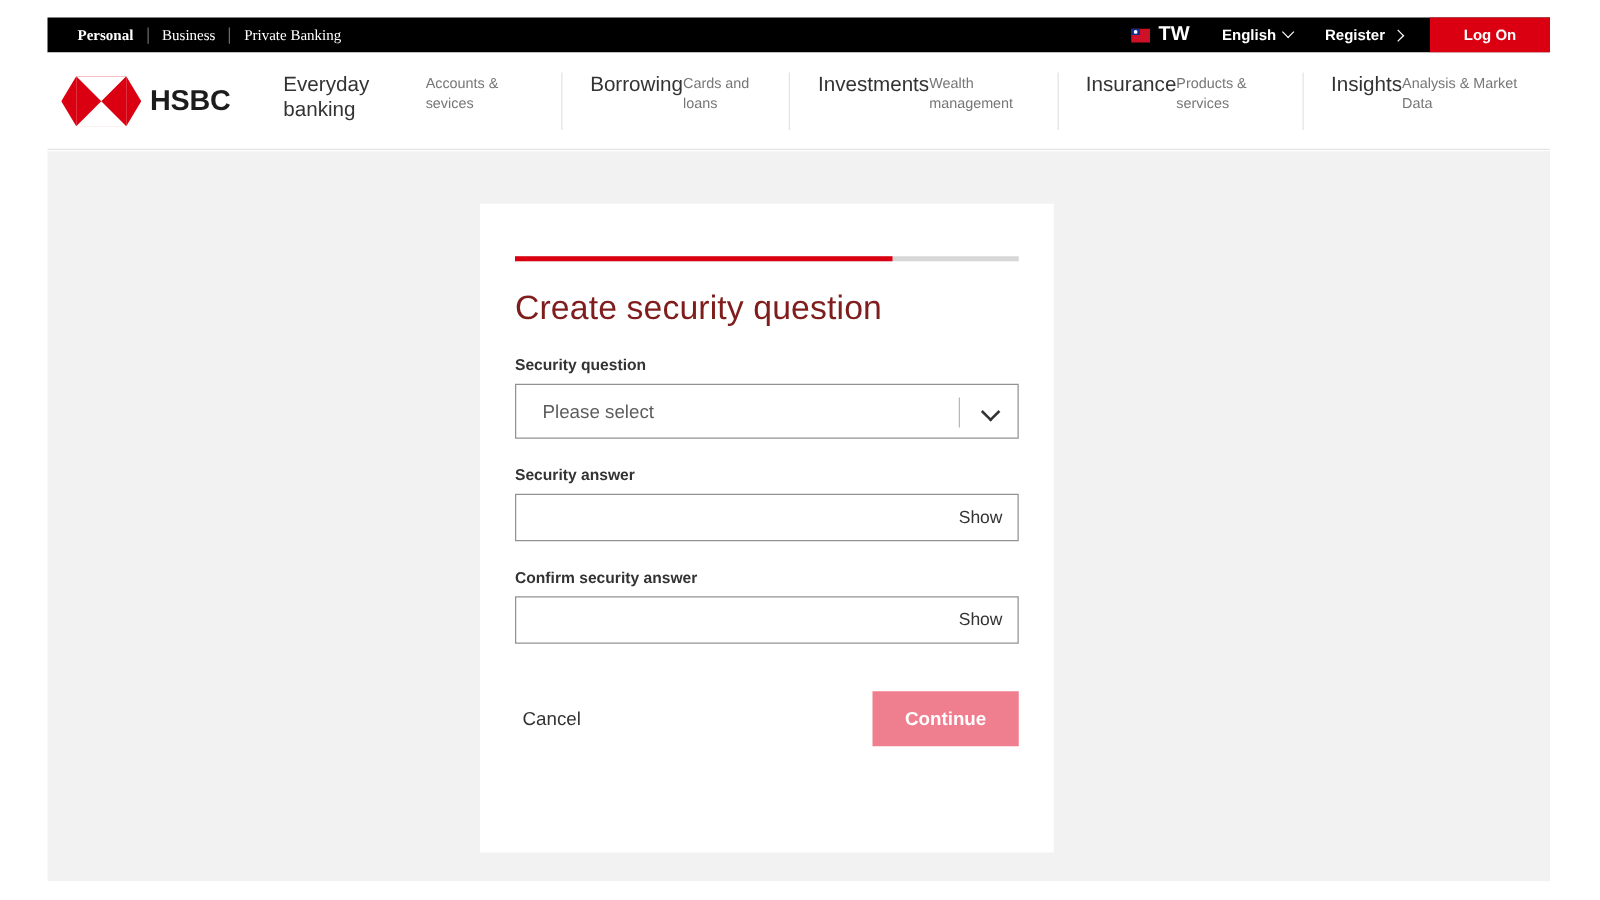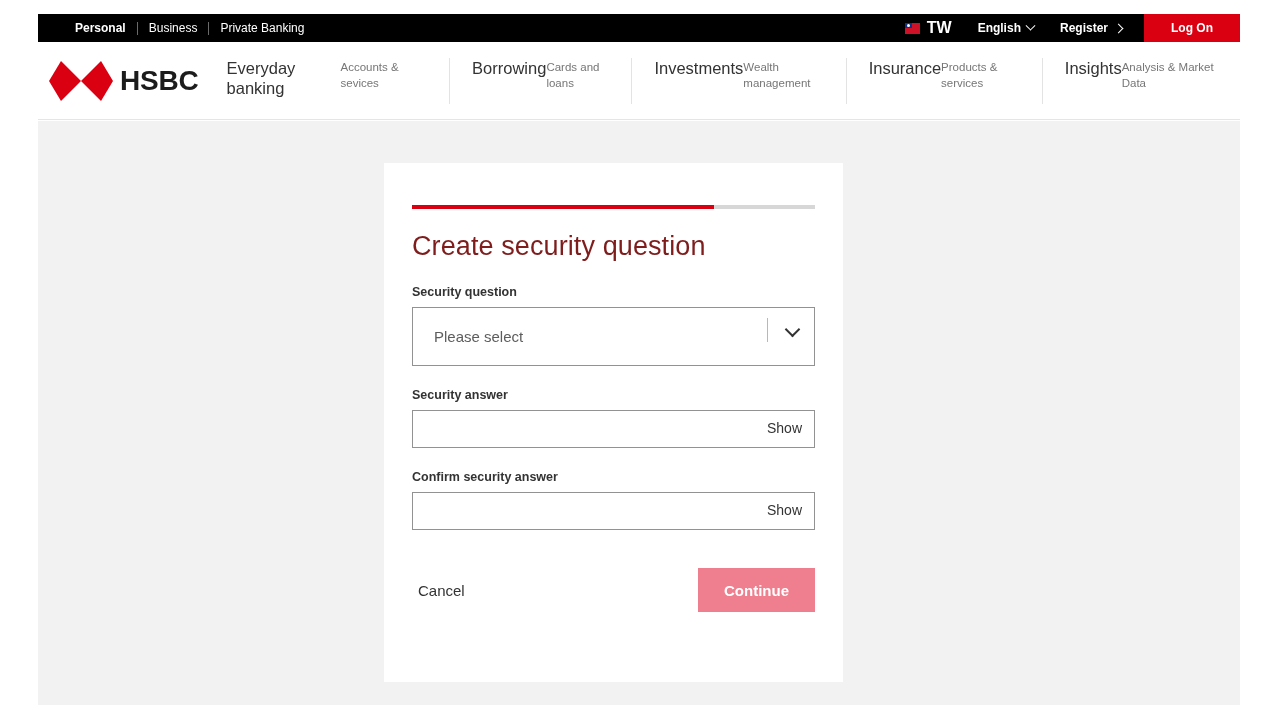--- a/index.html
+++ b/index.html
@@ -10,21 +10,21 @@
     -webkit-font-smoothing: antialiased;
   }
 
   
   .topbar {
     position: absolute; left: 38px; top: 14px;
     width: 1202px; height: 28px;
     background: #000000;
     display: flex; align-items: center;
   }
-  .topbar-left { display: flex; align-items: center; padding-left: 26px; }
+  .topbar-left { display: flex; align-items: center; padding-left: 13px; font-family: Liberation Serif, serif; }
   .tb-link {
     color: #ffffff; font-size: 12px; line-height: 12px;
     padding: 0 11px; white-space: nowrap; cursor: pointer;
   }
   .tb-link.active { font-weight: bold; }
   .tb-sep { width: 1px; height: 13px; background: #6a6a6a; }
   .topbar-right { margin-left: auto; display: flex; align-items: center; height: 28px; }
   .flag {
     width: 15px; height: 11px; background: #ce1126;
     position: relative; margin-right: 7px; display: inline-block;
@@ -89,21 +89,21 @@
 
   .page-title {
     margin-top: 20px; font-size: 27px; font-weight: 300; color: #7f1d1d;
     letter-spacing: 0.1px; line-height: 34px;
   }
 
   .field { margin-top: 22px; }
   .field-label { font-size: 12.5px; font-weight: bold; color: #333333; margin-bottom: 8px; }
 
   .select-box {
-    width: 403px; height: 59px; border: 1px solid #929292; background: #fff;
+    width: 403px; height: 44px; border: 1px solid #929292; background: #fff;
     display: flex; align-items: center; cursor: pointer; position: relative;
   }
   .select-value { font-size: 15px; color: #5d5d5d; padding-left: 21px; }
   .select-divider { position: absolute; right: 46px; top: 10px; width: 1px; height: 24px; background: #b8b8b8; }
   .select-arrow { position: absolute; right: 16px; top: 16px; width: 11px; height: 11px;
     border-right: 2px solid #333; border-bottom: 2px solid #333; transform: rotate(45deg); }
 
   .text-box {
     width: 403px; height: 38px; border: 1px solid #929292; background: #fff;
     position: relative; display: flex; align-items: center;
@@ -162,21 +162,21 @@
   <div class="brand">
     <span class="hex">
       <svg width="64" height="40" viewBox="0 0 64 40">
         <rect x="12" y="0" width="40" height="40" fill="#db0011"></rect>
         <polygon points="12,0 0,20 12,40" fill="#db0011"></polygon>
         <polygon points="52,0 64,20 52,40" fill="#db0011"></polygon>
         <polygon points="12,0 52,0 32,20" fill="#ffffff"></polygon>
         <polygon points="12,40 52,40 32,20" fill="#ffffff"></polygon>
       </svg>
     </span>
-    <span style="font-size:28px;font-weight:bold;color:#1c1c1c;margin-left:7px;letter-spacing:-0.2px;">HSBC</span>
+    <span style="font-size:23px;font-weight:bold;color:#1c1c1c;margin-left:7px;letter-spacing:-0.2px;">HSBC</span>
   </div>
 
   <div class="navs">
     <div class="nav-item">
       <span class="nav-title">Everyday banking</span>
       <span class="nav-sub">Accounts &amp; sevices</span>
     </div>
     <div class="nav-item">
       <span class="nav-title">Borrowing</span>
       <span class="nav-sub">Cards and loans</span>

